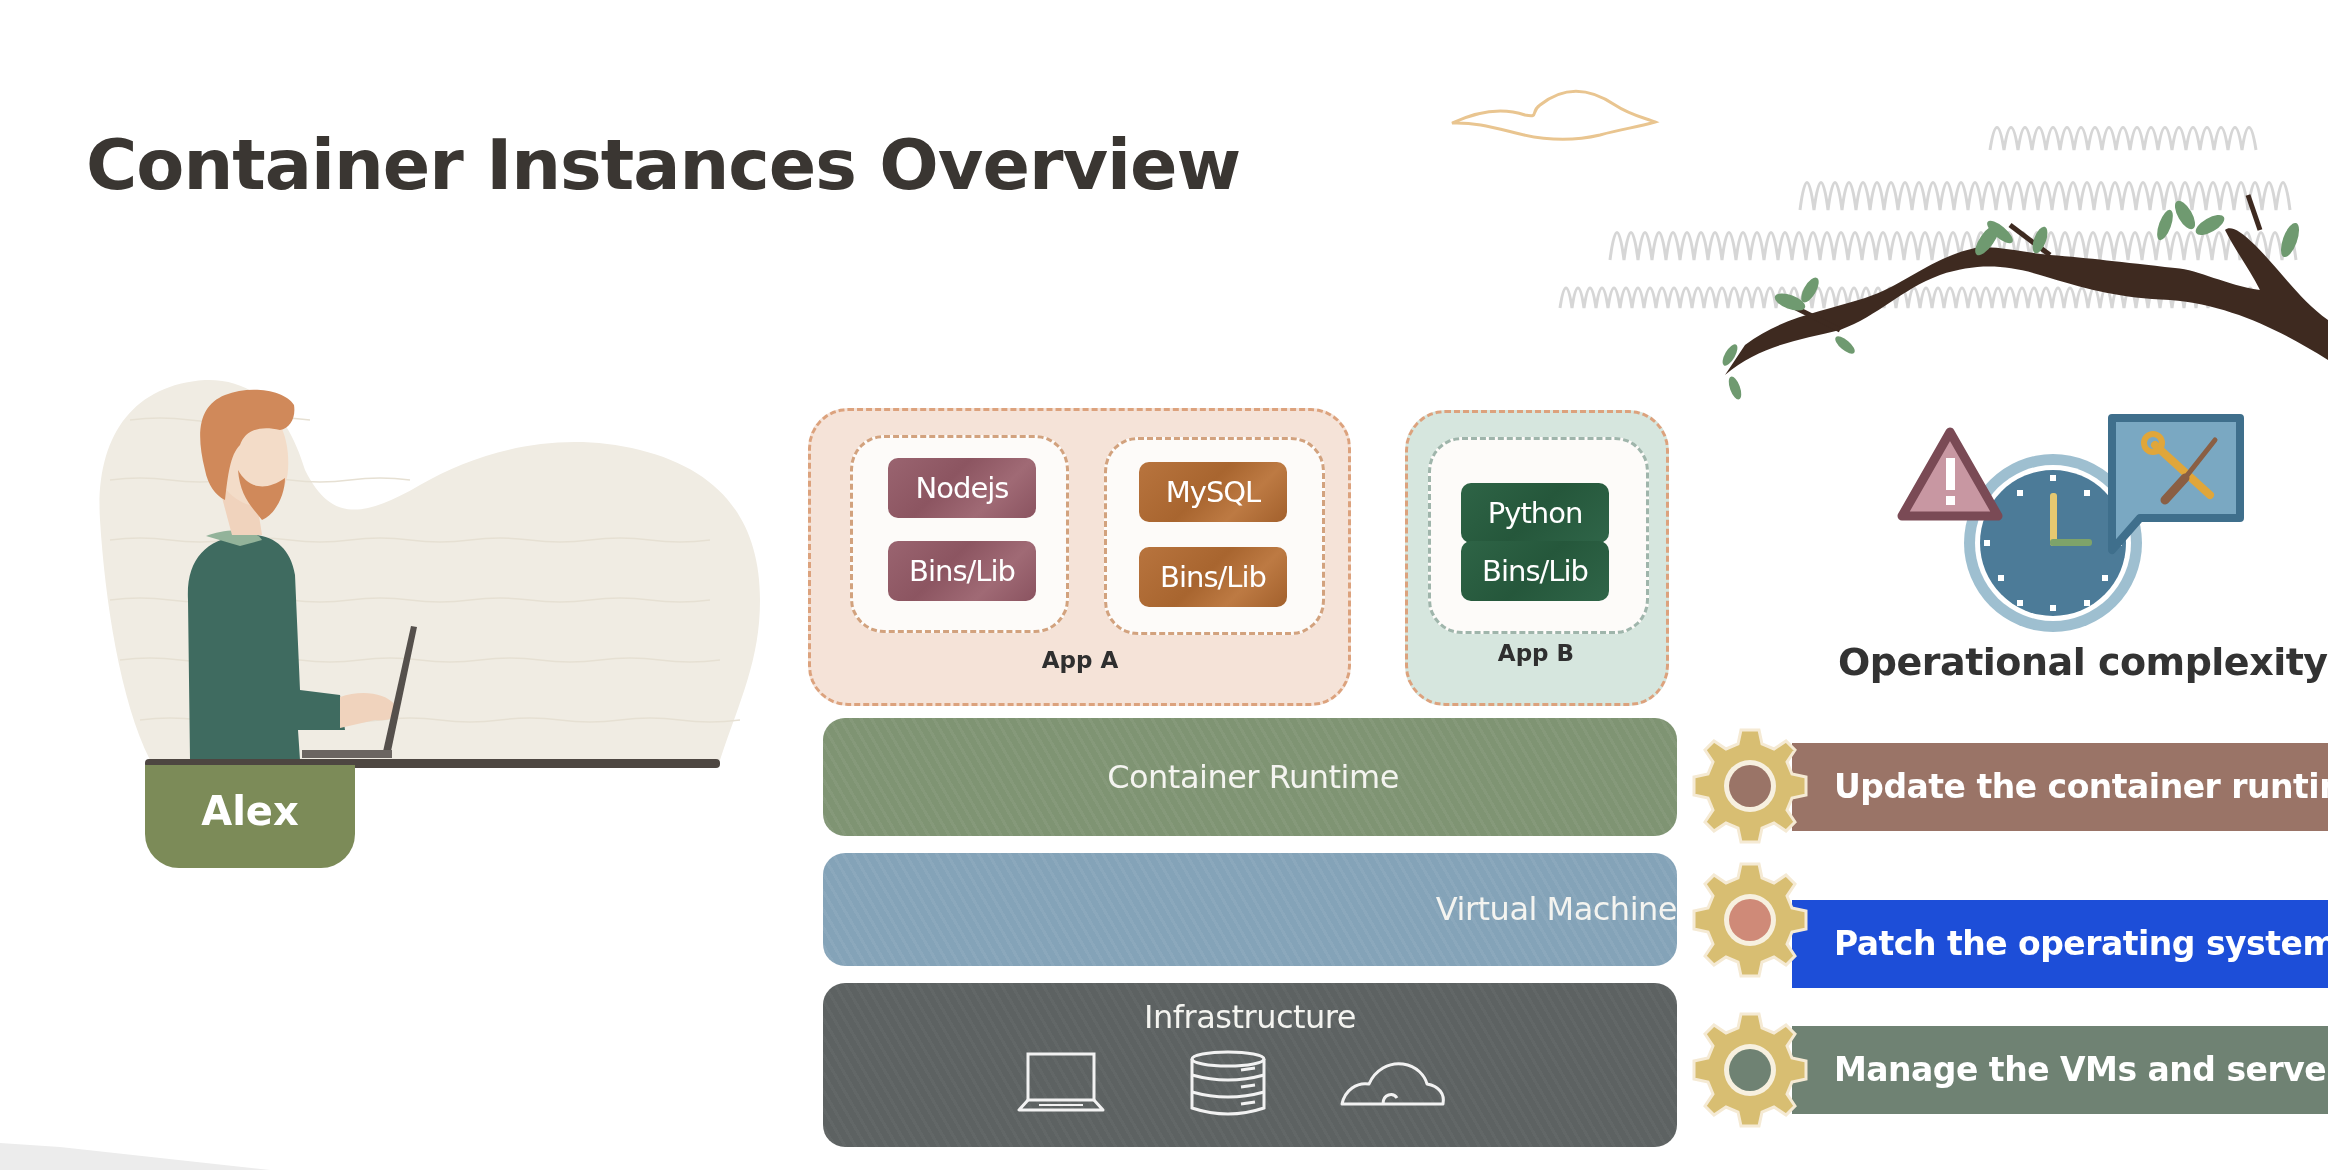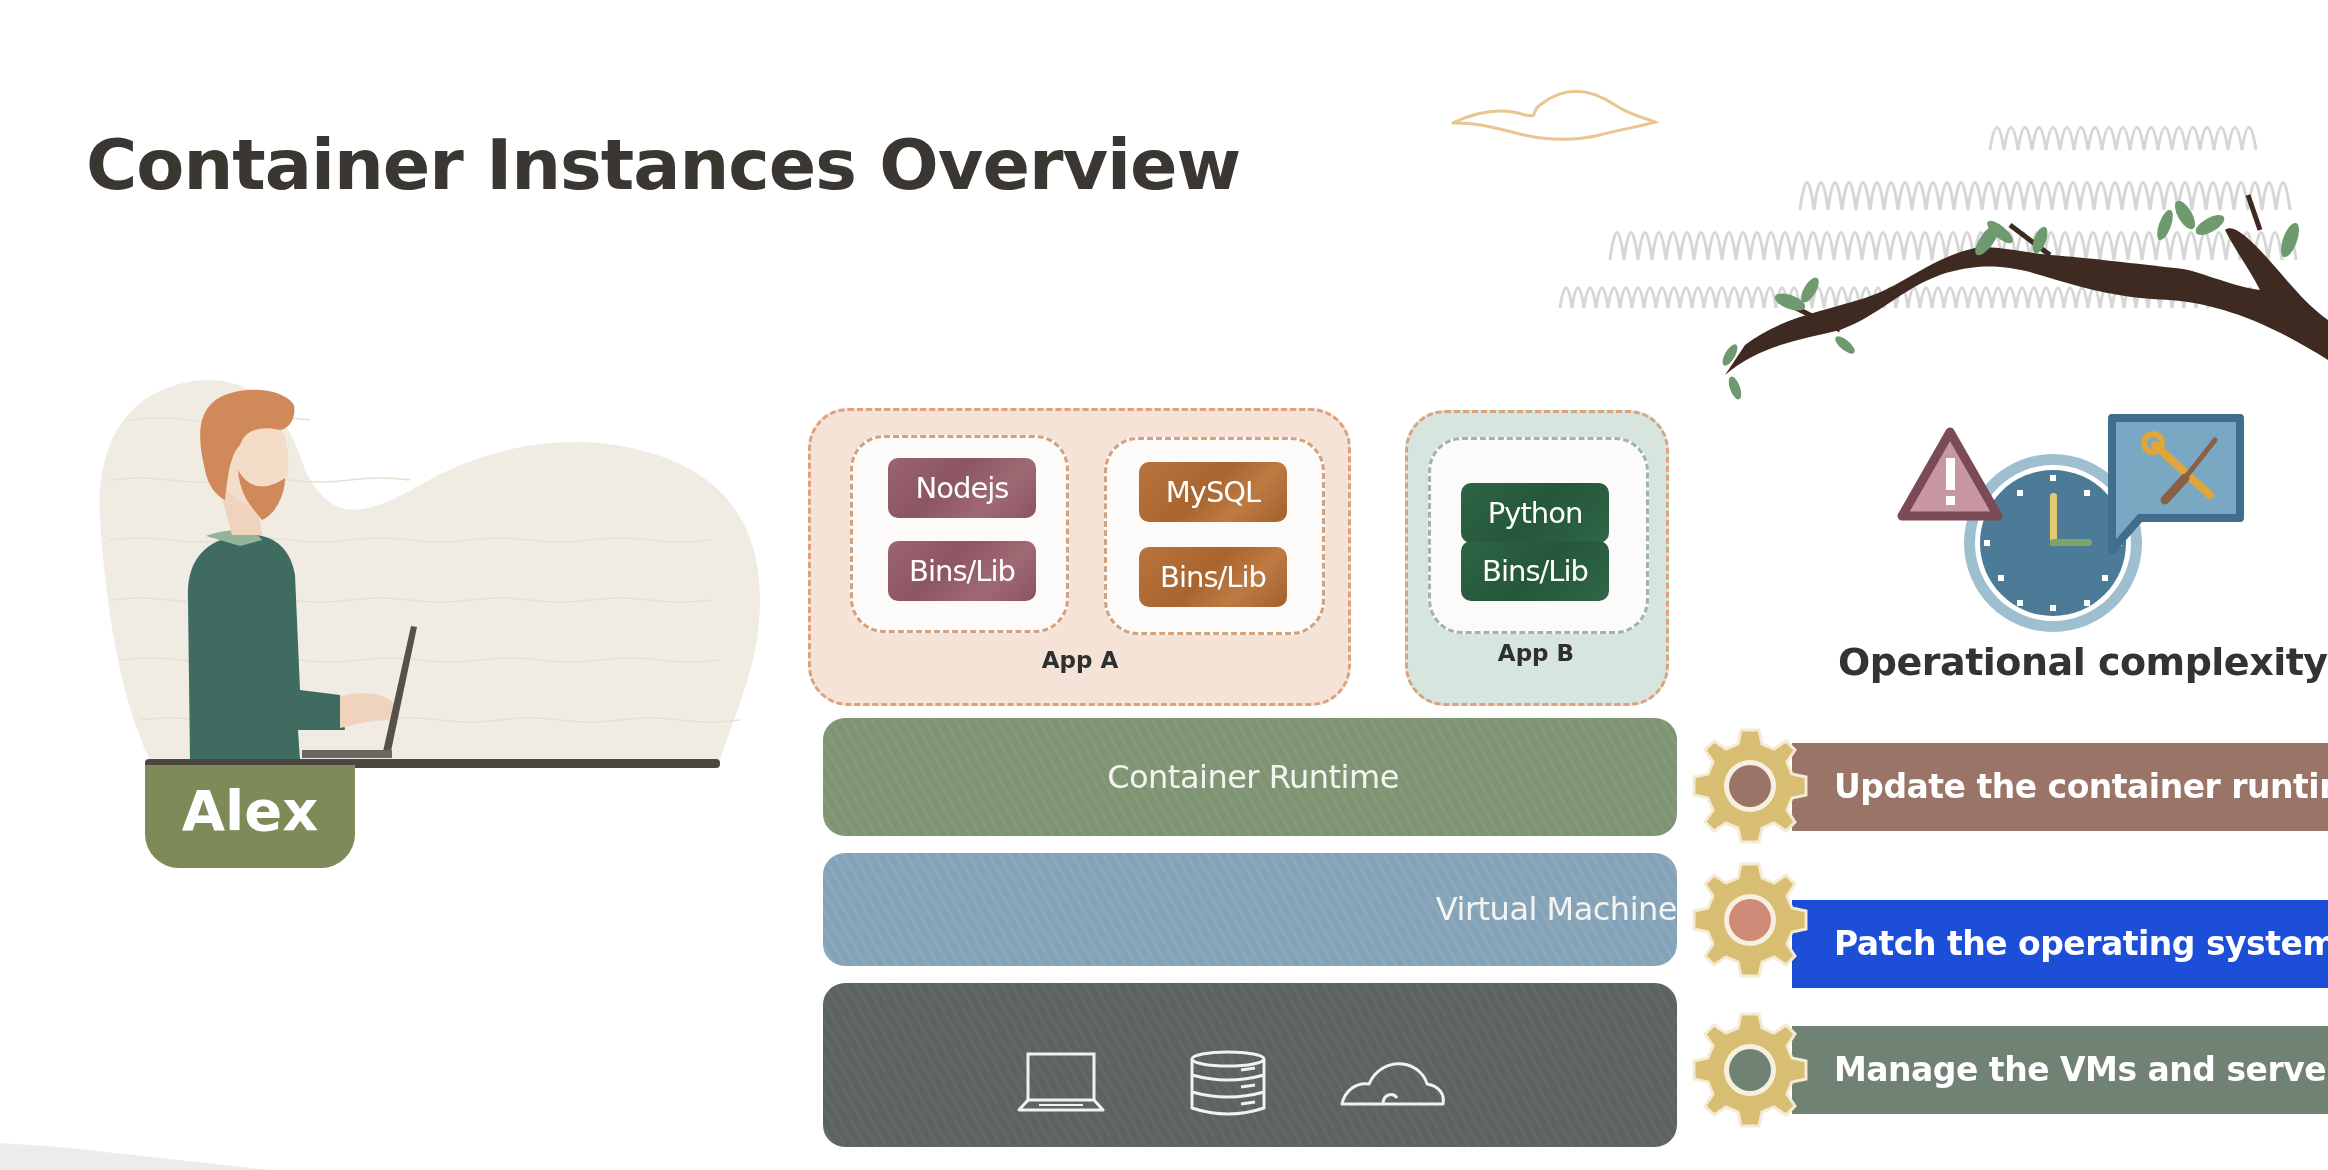--- a/index.html
+++ b/index.html
@@ -59,21 +59,21 @@
   }
   #task-1 { top:743px; background:#9a7467; }
   #task-2 { top:900px; background:#1d4ed8; }
   #task-3 { top:1026px; background:#6f8273; }
   .task-bar { background-image:repeating-linear-gradient(60deg, rgba(255,255,255,0.05) 0 3px, transparent 3px 9px); }
   .gear { position:absolute; width:120px; height:120px; }
 
   
   #alex-badge {
     left:145px; top:765px; width:210px; height:103px; background:#7c8b58;
-    border-radius:0 0 34px 34px; color:#fff; font-size:56px; font-weight:bold;
+    border-radius:0 0 34px 34px; color:#fff; font-size:40px; font-weight:bold;
     text-align:center; line-height:92px;
   }
 </style>
 </head>
 <body>
 
 <svg class="deco-svg" viewBox="0 0 2328 1170">
   <polygon points="0,1143 60,1147 270,1170 0,1170" fill="#ececec"></polygon>
   <path d="M1452,123 C1480,110 1505,108 1525,115 C1540,118 1530,112 1540,105 C1565,85 1590,88 1615,105 C1630,115 1645,118 1655,122 C1635,128 1625,128 1600,135 C1570,142 1545,140 1520,134 C1495,128 1475,122 1452,123 Z" fill="none" stroke="#e9c590" stroke-width="3"></path>
   <g fill="none" stroke="#d6d6d6" stroke-width="3">
@@ -151,20 +151,21 @@
 <div class="chip py" style="left:1461px;top:541px;">Bins/Lib</div>
 <div class="app-label" style="left:1486px;top:640px;width:100px;">App B</div>
 
 <div id="layer-runtime" class="layer">
   <span>Container Runtime</span>
 </div>
 <div id="layer-vm" class="layer">
   <span>Virtual Machine</span>
 </div>
 <div id="layer-infra" class="layer">
+  <div class="layer-label">Infrastructure</div>
   <svg class="abs" style="left:194px;top:69px;" width="88" height="60" viewBox="0 0 88 60">
     <rect x="11" y="2" width="66" height="46" fill="none" stroke="#f2f2f2" stroke-width="3"></rect>
     <path d="M11,48 L2,58 L86,58 L77,48" fill="none" stroke="#f2f2f2" stroke-width="3" stroke-linejoin="round"></path>
     <line x1="22" y1="53" x2="66" y2="53" stroke="#f2f2f2" stroke-width="2"></line>
   </svg>
   <svg class="abs" style="left:366px;top:67px;" width="78" height="68" viewBox="0 0 78 68">
     <ellipse cx="39" cy="9" rx="36" ry="7" fill="none" stroke="#f2f2f2" stroke-width="3"></ellipse>
     <path d="M3,9 L3,58 Q39,70 75,58 L75,9" fill="none" stroke="#f2f2f2" stroke-width="3"></path>
     <path d="M3,25 Q39,35 75,25 M3,42 Q39,52 75,42" fill="none" stroke="#f2f2f2" stroke-width="3"></path>
     <path d="M52,20 L66,18 M52,37 L66,35 M52,54 L66,52" stroke="#f2f2f2" stroke-width="3"></path>

